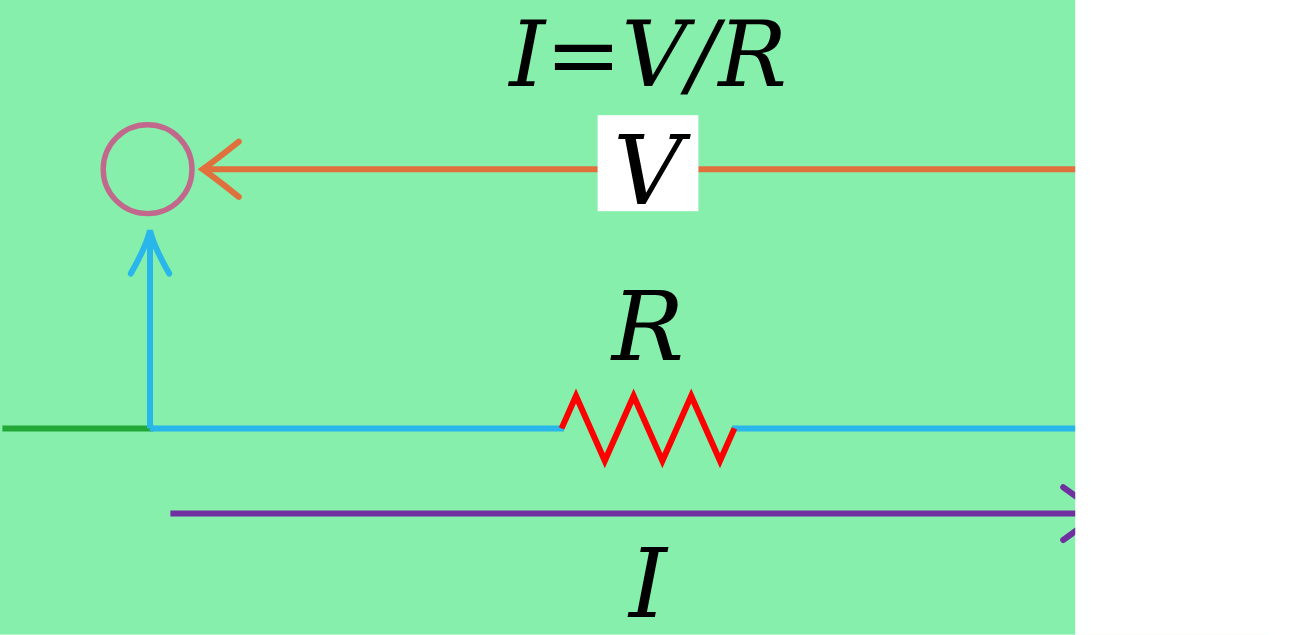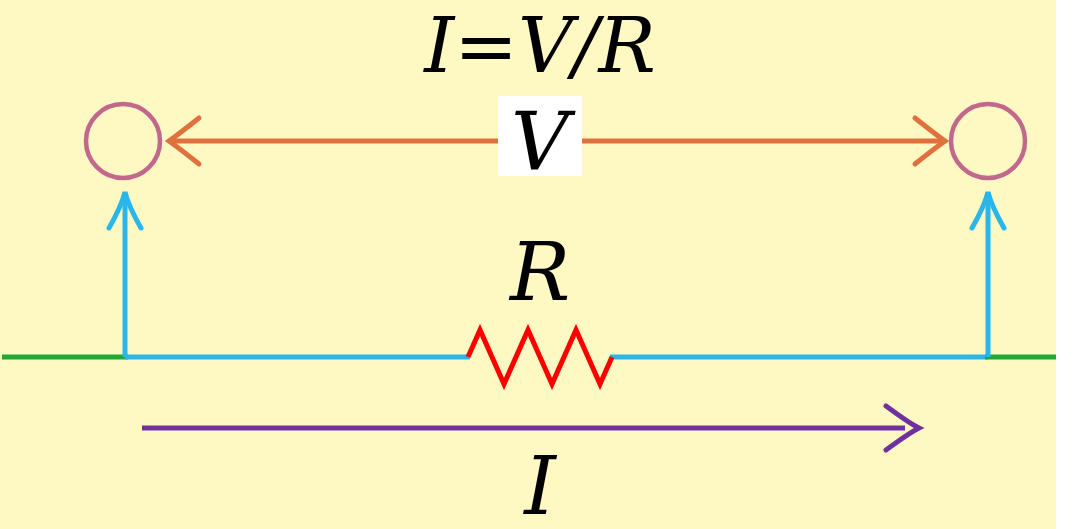--- a/index.html
+++ b/index.html
@@ -1,24 +1,24 @@
 <!DOCTYPE html>
 <html><head>
 <meta charset="utf-8">
 <style>
   html, body {
     margin: 0;
     padding: 0;
     background: #ffffff;
   }
   .stage {
-    width: 1056px;
+    width: 896px;
     height: 529px;
     position: relative;
-    background: #fef9c3;
+    background: #86efac;
     overflow: hidden;
   }
   svg text {
     font-family: "DejaVu Serif", serif;
     font-style: italic;
     fill: #000000;
   }
   .formula-text { font-size: 76px; }
   .label-text   { font-size: 80px; }
 </style>

